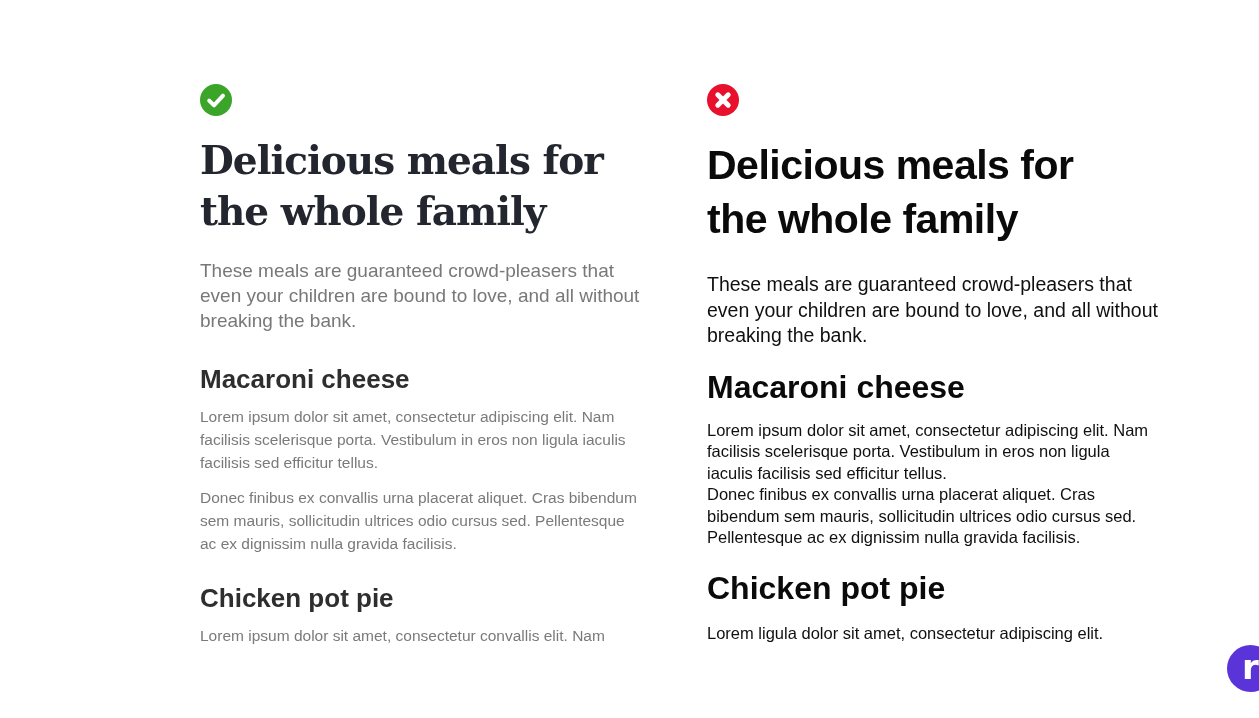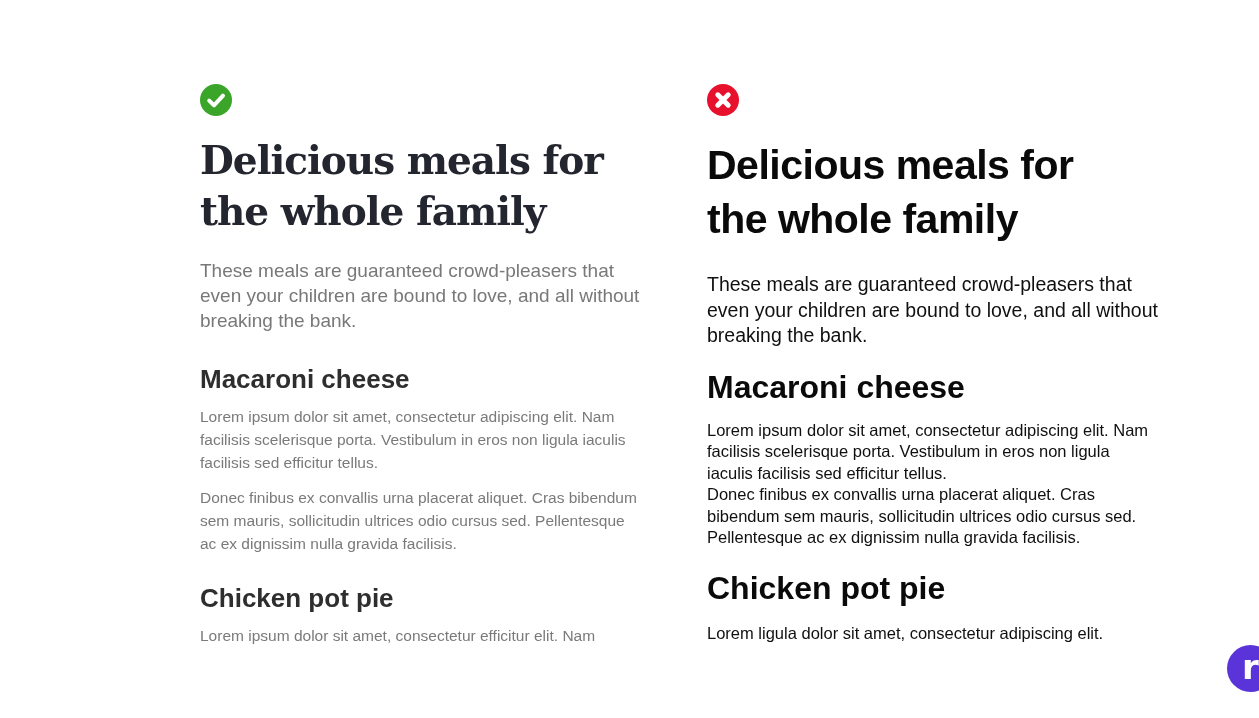--- a/index.html
+++ b/index.html
@@ -102,21 +102,21 @@
     </svg>
     <h1 class="heading-serif"><span>Delicious meals for</span><br>
       <span>the whole family</span></h1>
     <p class="intro-left">These meals are guaranteed crowd-pleasers that even your children are bound to love, and all without breaking the bank.</p>
 
     <h2 class="subhead-left">Macaroni cheese</h2>
     <p class="body-left">Lorem ipsum dolor sit amet, consectetur adipiscing elit. Nam facilisis scelerisque porta. Vestibulum in eros non ligula iaculis facilisis sed efficitur tellus.</p>
     <p class="body-left">Donec finibus ex convallis urna placerat aliquet. Cras bibendum sem mauris, sollicitudin ultrices odio cursus sed. Pellentesque ac ex dignissim nulla gravida facilisis.</p>
 
     <h2 class="subhead-left second">Chicken pot pie</h2>
-    <p class="body-left truncated">Lorem ipsum dolor sit amet, consectetur efficitur elit. Nam</p>
+    <p class="body-left truncated">Lorem ipsum dolor sit amet, consectetur convallis elit. Nam</p>
   </div>
 
   <div class="col col-right">
     <svg class="badge" viewBox="0 0 32 32" aria-hidden="true">
       <circle cx="16" cy="16" r="16" fill="#e8112d"></circle>
       <path d="M10.8 10.8 L21.2 21.2 M21.2 10.8 L10.8 21.2" fill="none" stroke="#ffffff" stroke-width="5" stroke-linecap="round"></path>
     </svg>
     <h1 class="heading-sans"><span>Delicious meals for</span><br>
       <span>the whole family</span></h1>
     <p class="intro-right">These meals are guaranteed crowd-pleasers that even your children are bound to love, and all without breaking the bank.</p>

